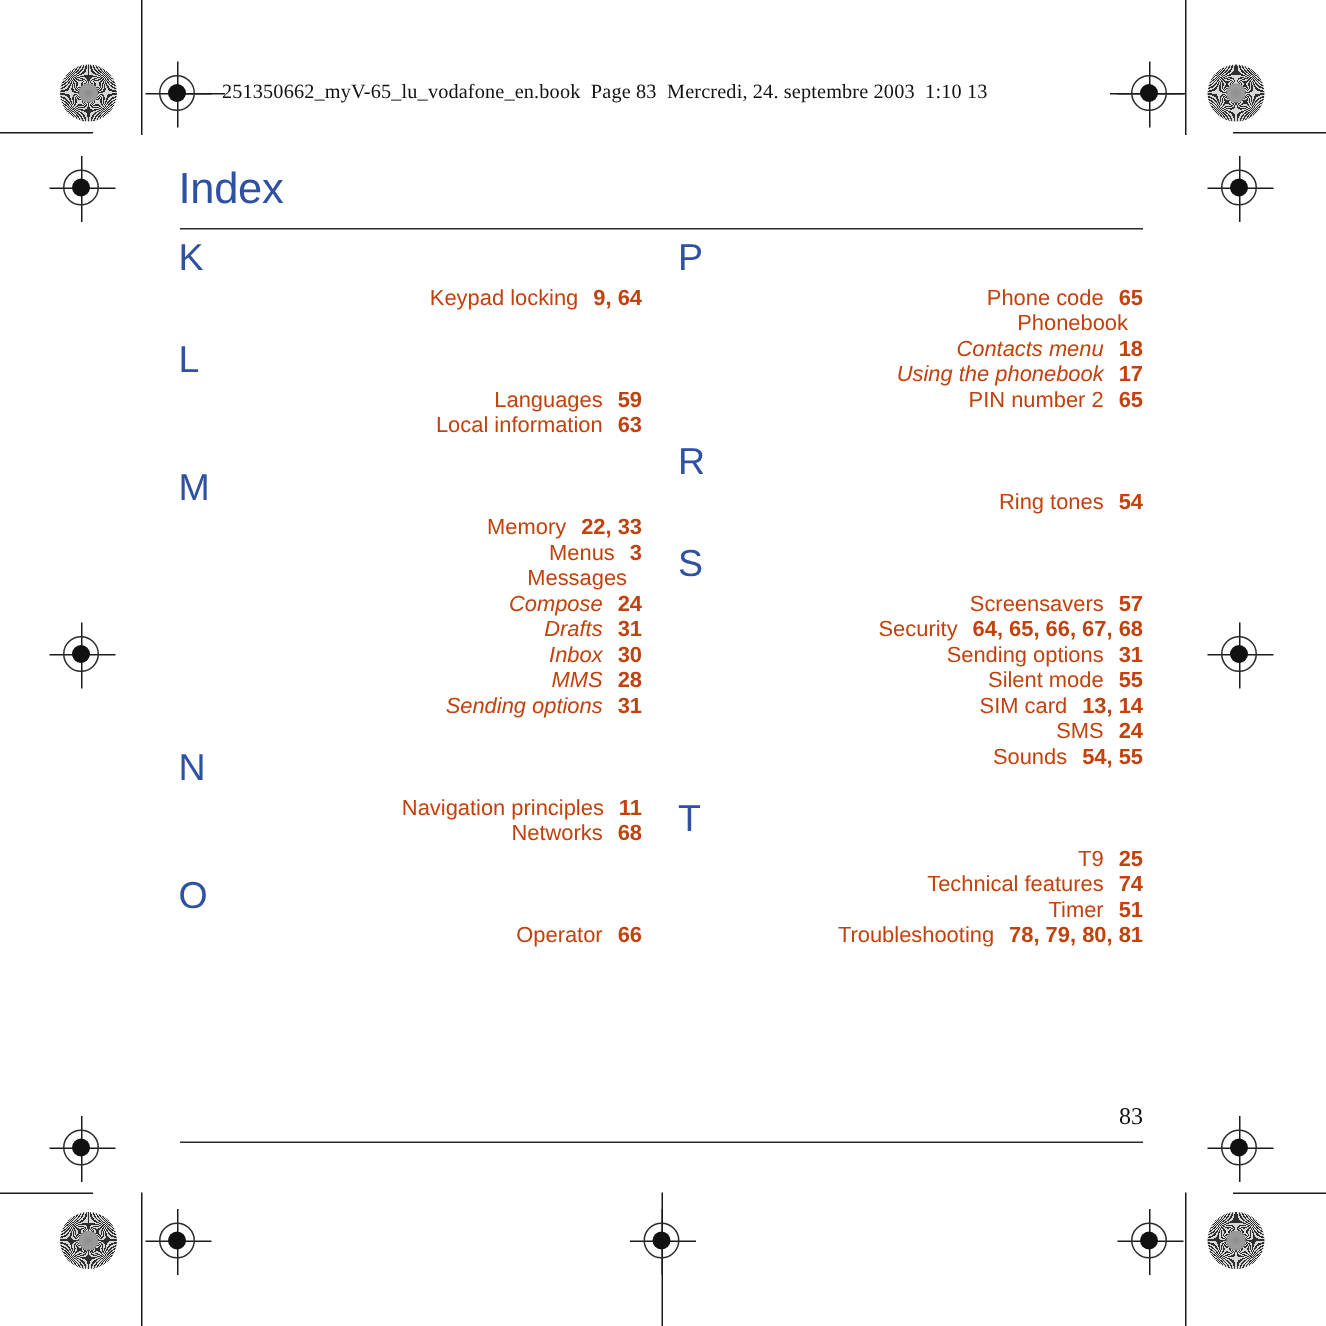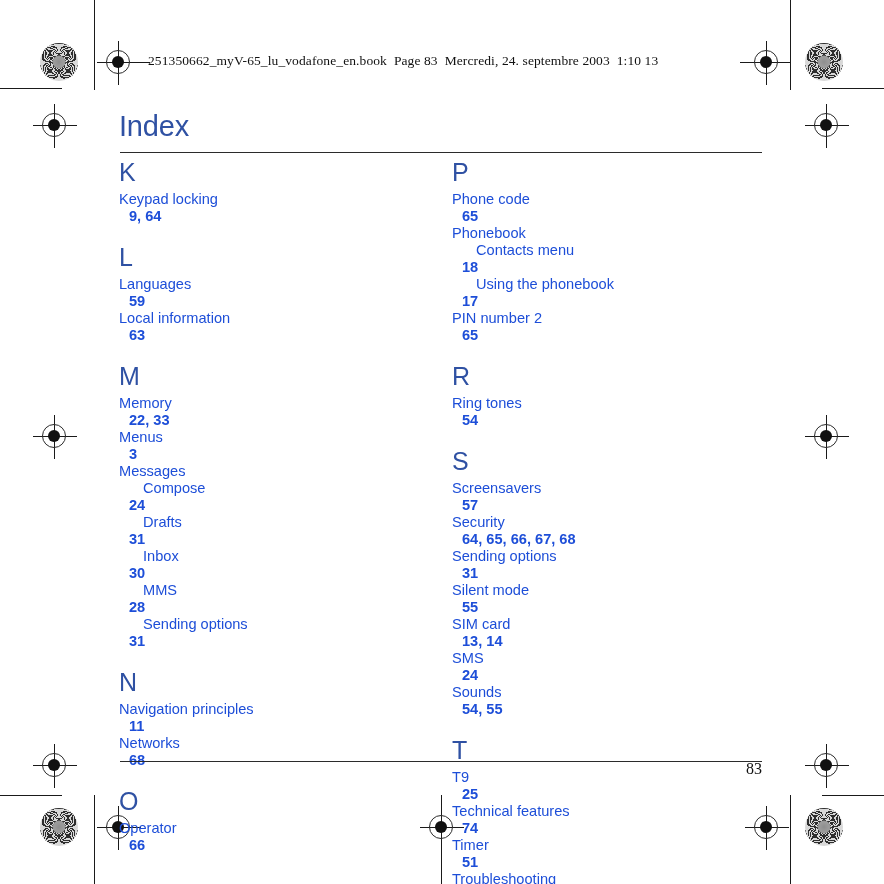--- a/index.html
+++ b/index.html
@@ -128,43 +128,42 @@
     margin: 0 0 6px 0;
     letter-spacing: 0;
   }
   .group { margin-bottom: 20px; }
   .group:last-child { margin-bottom: 0; }
 
   .entry {
     display: flex;
     align-items: baseline;
     justify-content: flex-end;
-    color: #1d4ed8;
+    color: #c2410c;
     font-size: 14.6px;
     line-height: 17px;
     white-space: nowrap;
-    flex-direction: column;
-  }
-  .entry.sub .entry-label { padding-left: 24px; }
+  }
+  .entry.sub .entry-label { padding-left: 24px; font-style: italic; }
   .entry-label { flex: 0 1 auto; }
   .entry-pages { flex: 0 0 auto; padding-left: 10px; font-weight: bold; }
 
   
   .foot-rule {
     position: absolute;
     left: 120px;
     top: 761px;
     width: 642px;
     height: 1px;
     background: #2b2b2b;
   }
   .folio {
     position: absolute;
     left: 702px;
-    top: 760px;
+    top: 736px;
     width: 60px;
     text-align: right;
     font-family: "Liberation Serif", serif;
     font-size: 16px;
     color: #111;
   }
 </style>
 </head>
 <body>
 

